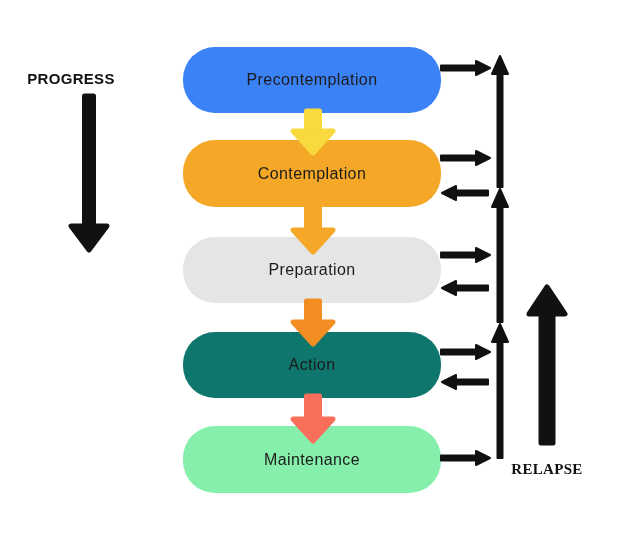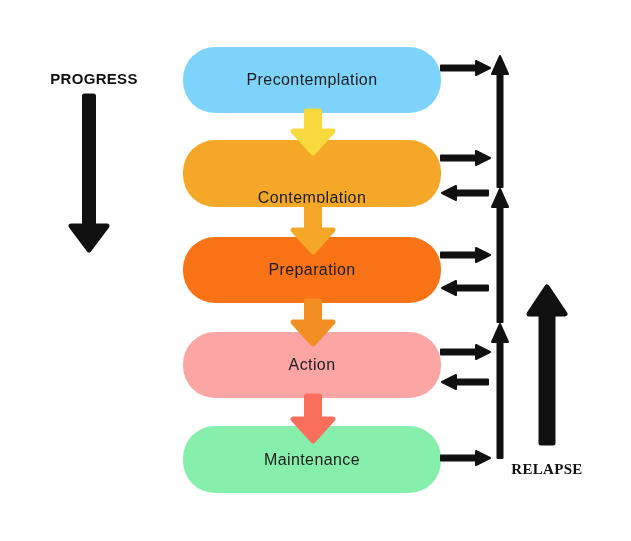--- a/index.html
+++ b/index.html
@@ -48,45 +48,45 @@
   .side-label {
     position: absolute;
     width: 110px;
     text-align: center;
     font-weight: bold;
     font-size: 15px;
     letter-spacing: 0.3px;
     color: #111111;
     z-index: 3;
   }
-  .progress-label { left: 39px; top: 70px; }
+  .progress-label { left: 16px; top: 70px; }
   .relapse-label  { left: 492px; top: 461px; font-family: Liberation Serif, serif; }
   .black-shape { fill: #111111; stroke: #111111; stroke-width: 2; stroke-linejoin: round; }
   .big-black   { fill: #111111; stroke: #111111; stroke-width: 5; stroke-linejoin: round; }
   .stage-arrow { stroke-width: 5; stroke-linejoin: round; }
 </style>
 </head>
 <body>
 
 <div class="canvas">
 
   <div class="side-label progress-label">PROGRESS</div>
 
   <div class="side-label relapse-label">RELAPSE</div>
 
-  <div class="stage stage-0" style="background-color: #7dd3fc; text-align: right;">
+  <div class="stage stage-0" style="background-color: #3b82f6; text-align: right;">
     <span>Precontemplation</span>
   </div>
-  <div class="stage stage-1" style="background-color: rgb(245, 168, 39); align-items: flex-end;">
+  <div class="stage stage-1" style="background-color: rgb(245, 168, 39);">
     <span>Contemplation</span>
   </div>
-  <div class="stage stage-2" style="background-color: #f97316;">
+  <div class="stage stage-2" style="background-color: #e5e5e5;">
     <span>Preparation</span>
   </div>
-  <div class="stage stage-3" style="background-color: #fca5a5;">
+  <div class="stage stage-3" style="background-color: #0f766e;">
     <span>Action</span>
   </div>
   <div class="stage stage-4" style="background-color: #86efac;">
     <span>Maintenance</span>
   </div>
 
   <svg class="arrow-layer" viewBox="0 0 631 541" xmlns="http://www.w3.org/2000/svg">
 
     <polygon class="stage-arrow" points="306.5,111 319.5,111 319.5,131 333,131 313,153 293,131 306.5,131" fill="#F8D93E" stroke="#F8D93E"></polygon>
     <polygon class="stage-arrow" points="306.5,205 319.5,205 319.5,230 333,230 313,252 293,230 306.5,230" fill="#F5A827" stroke="#F5A827"></polygon>

